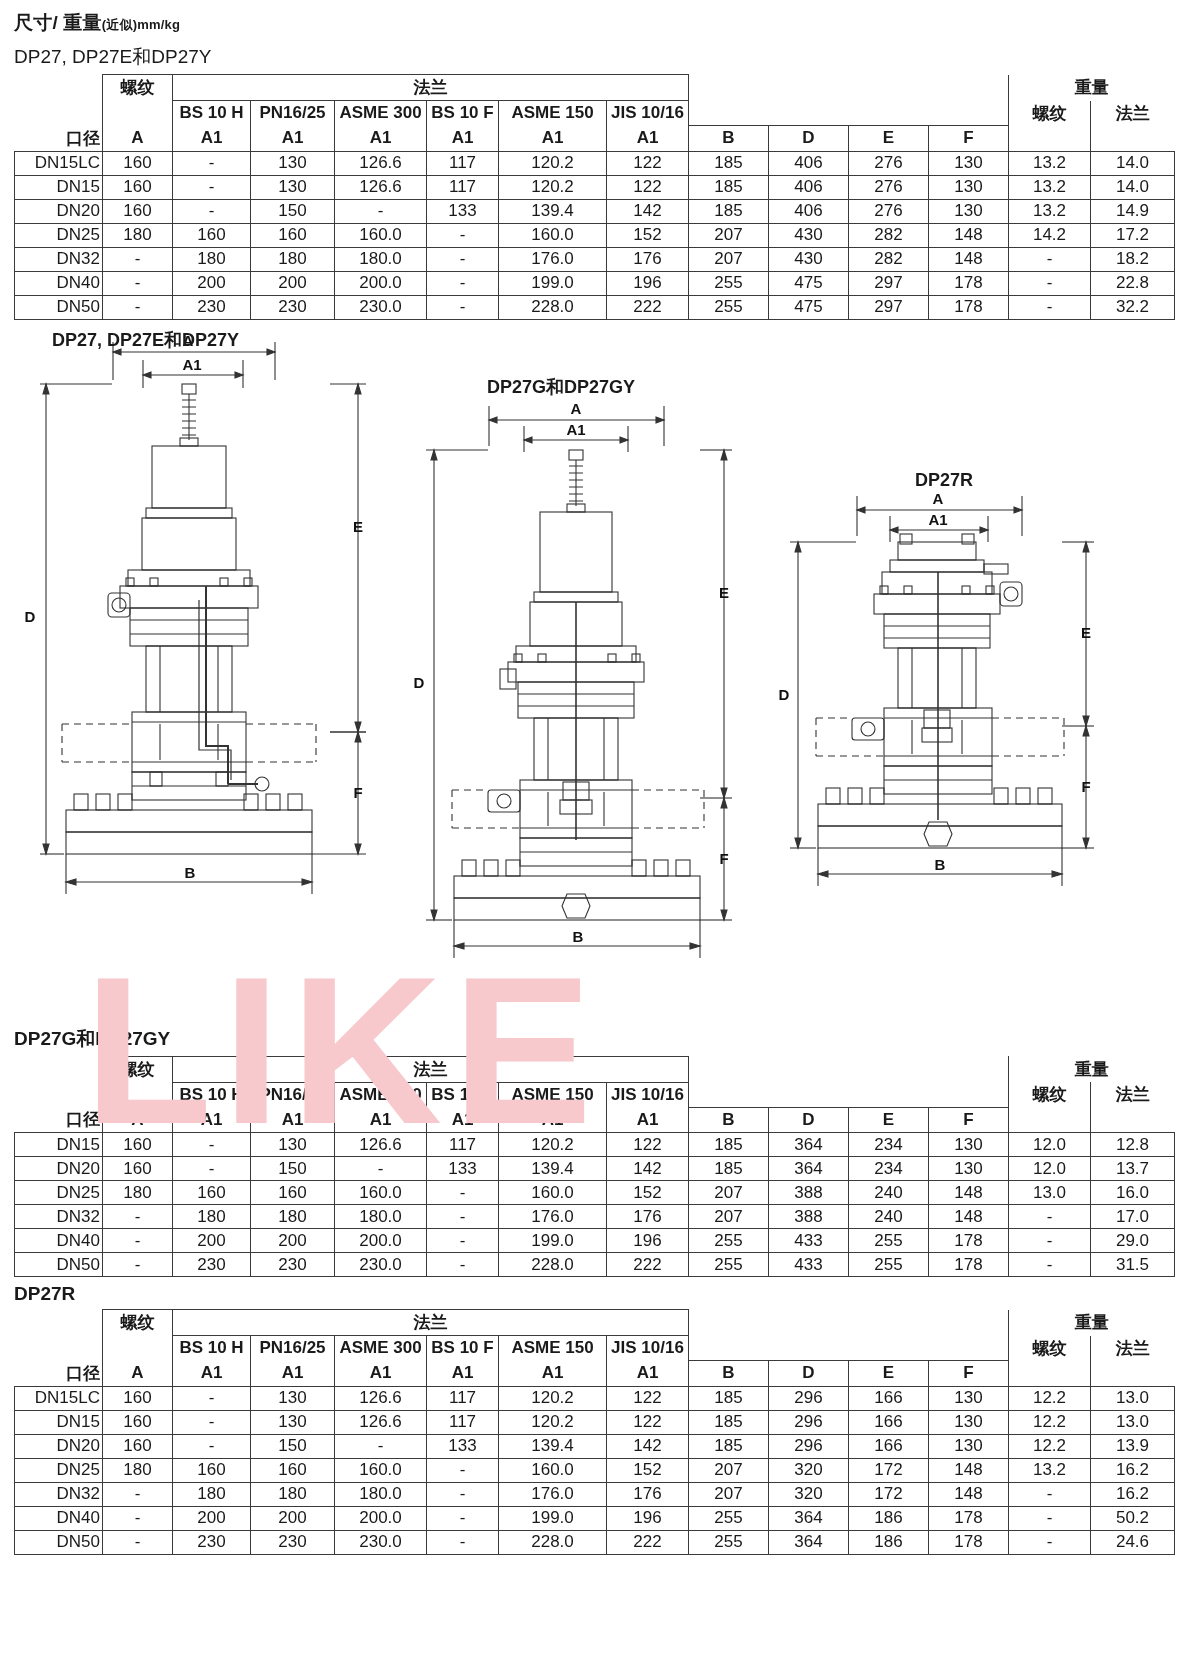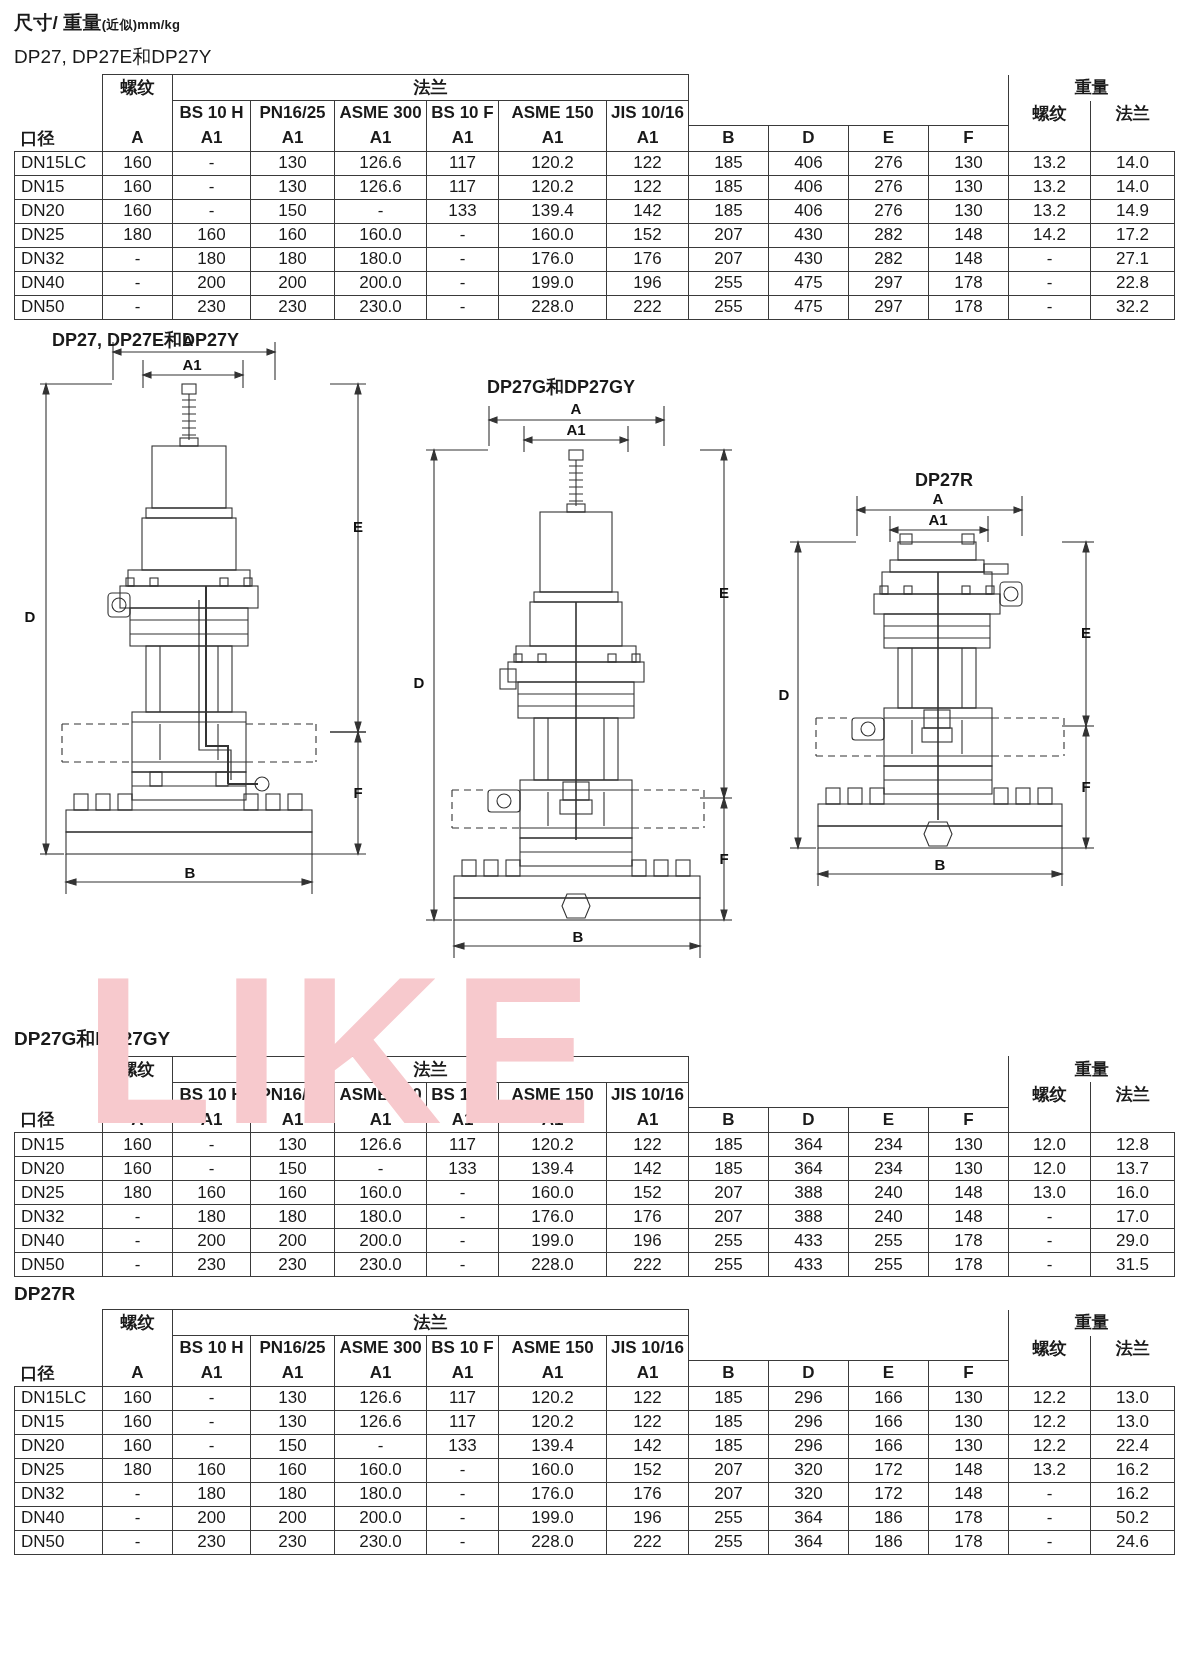--- a/index.html
+++ b/index.html
@@ -53,21 +53,21 @@
     padding: 1px 2px;
     height: 21px;
     font-weight: normal;
     vertical-align: middle;
     white-space: nowrap;
   }
   table.dim th {
     font-weight: bold;
   }
   table.dim td.lbl, table.dim th.lbl {
-    text-align: left;
+    text-align: right;
     padding-left: 6px;
   }
   .nb { border: none !important; }
   .nb-top { border-top: none !important; }
   .nb-bottom { border-bottom: none !important; }
   .nb-left { border-left: none !important; }
   .nb-right { border-right: none !important; }
   .diagrams {
     position: relative;
     width: 1190px;
@@ -243,21 +243,21 @@
         <td>180</td>
         <td>180.0</td>
         <td>-</td>
         <td>176.0</td>
         <td>176</td>
         <td>207</td>
         <td>430</td>
         <td>282</td>
         <td>148</td>
         <td>-</td>
-        <td>27.1</td>
+        <td>18.2</td>
       </tr>
       <tr>
         <td class="lbl">DN40</td>
         <td>-</td>
         <td>200</td>
         <td>200</td>
         <td>200.0</td>
         <td>-</td>
         <td>199.0</td>
         <td>196</td>
@@ -865,21 +865,21 @@
         <td>150</td>
         <td>-</td>
         <td>133</td>
         <td>139.4</td>
         <td>142</td>
         <td>185</td>
         <td>296</td>
         <td>166</td>
         <td>130</td>
         <td>12.2</td>
-        <td>22.4</td>
+        <td>13.9</td>
       </tr>
       <tr>
         <td class="lbl">DN25</td>
         <td>180</td>
         <td>160</td>
         <td>160</td>
         <td>160.0</td>
         <td>-</td>
         <td>160.0</td>
         <td>152</td>

